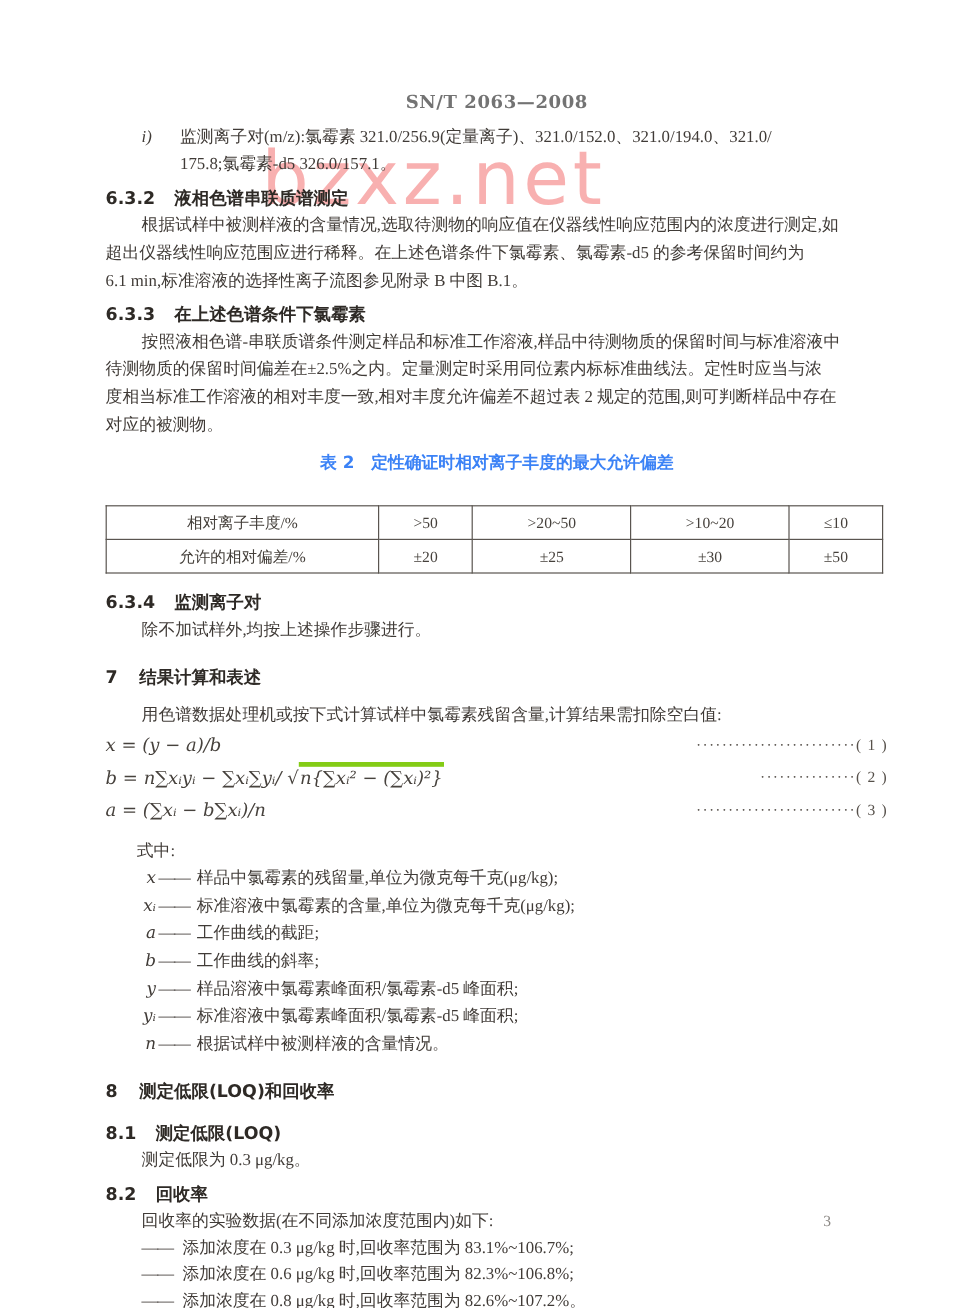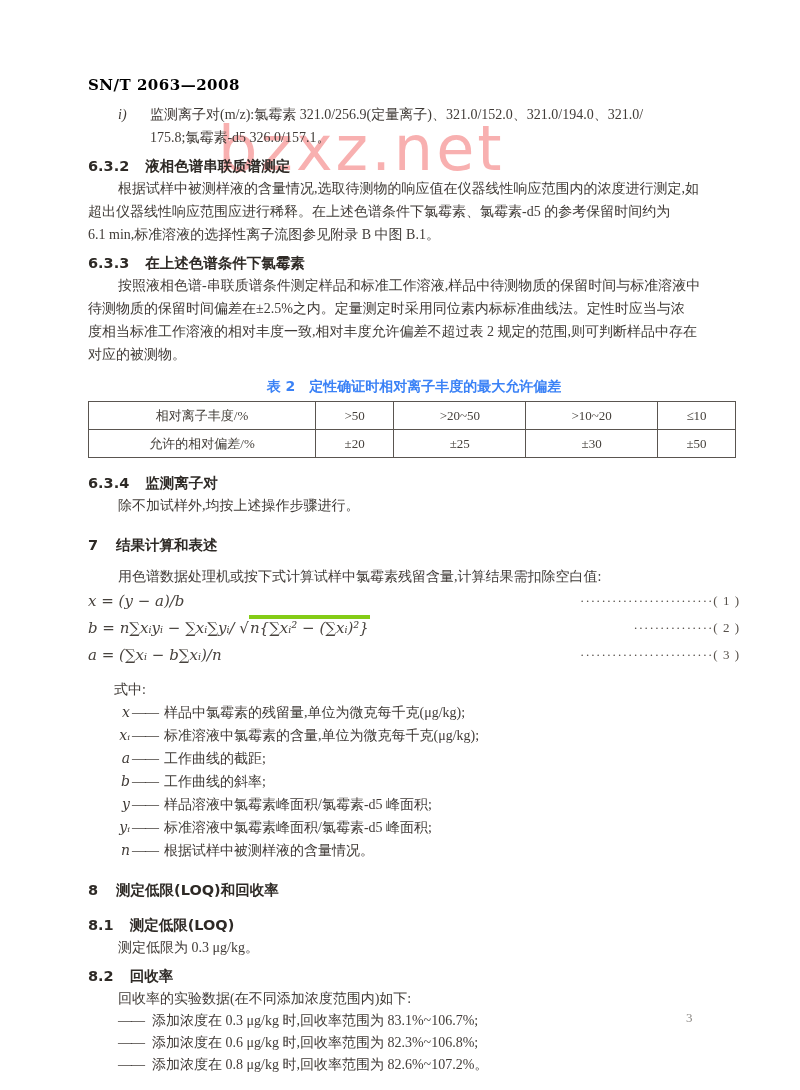--- a/index.html
+++ b/index.html
@@ -4,36 +4,36 @@
 <style>
   html,body{margin:0;padding:0;background:#fff;}
   body{width:800px;height:1090px;position:relative;overflow:hidden;
        font-family:"Liberation Serif","DejaVu Serif",serif;color:#403b37;}
   .page{position:relative;width:800px;height:1090px;z-index:1;}
   .content{position:relative;z-index:2;padding:76px 60px 0 88px;}
   .watermark{position:absolute;left:218px;top:112px;z-index:1;
              font-family:"DejaVu Sans",sans-serif;font-weight:400;
              font-size:62px;letter-spacing:3px;color:#ef4444;opacity:.42;
              user-select:none;white-space:nowrap;}
-  .doc-header{text-align:left;font-family:"DejaVu Serif","Liberation Serif",serif;
-              font-weight:700;font-size:15px;color:#000000;letter-spacing:.5px;}
+  .doc-header{text-align:center;font-family:"DejaVu Serif","Liberation Serif",serif;
+              font-weight:700;font-size:15px;color:#737373;letter-spacing:.5px;}
   .body-line{font-size:14px;line-height:23px;white-space:nowrap;color:#403b37;}
   .indent-first{text-indent:30px;}
   .hang-item{position:relative;padding-left:62px;margin-top:9px;}
   .hang-item .marker{position:absolute;left:30px;top:0;font-style:italic;}
   .sec-head{font-family:"DejaVu Sans","Liberation Sans",sans-serif;
             font-weight:700;font-size:14.5px;color:#2e2a26;line-height:22px;
             white-space:nowrap;}
   .sec-head .sec-num{font-family:"DejaVu Sans",sans-serif;margin-right:16px;}
   .chapter{margin-top:17px;}
   .chapter .sec-num{margin-right:18px;}
   .sub{margin-top:6px;}
   .tbl-caption{margin-top:9px;text-align:center;font-family:"DejaVu Sans","Liberation Sans",sans-serif;
                font-weight:700;font-size:14px;color:#3b82f6;line-height:22px;}
-  table.spec{border-collapse:collapse;margin-top:4px;width:648px;}
+  table.spec{border-collapse:collapse;margin-top:24px;width:648px;}
   table.spec td{border:1px solid #5a5550;font-size:13px;color:#45403b;
                 text-align:center;height:27px;padding:0 4px;}
   table.spec td.rowlabel{width:218px;}
   .formula-row{position:relative;height:27px;font-size:15px;}
   .formula-body{position:absolute;left:0;right:115px;text-align:left;
                 font-style:italic;font-family:"DejaVu Serif",serif;color:#47423d;
                 white-space:nowrap;}
   .radicand{border-top:4px solid #84cc16;padding:0 1px;}
   .formula-leader{position:absolute;right:0;top:1px;font-size:13px;color:#56504a;
                   font-style:normal;white-space:nowrap;letter-spacing:1px;}

